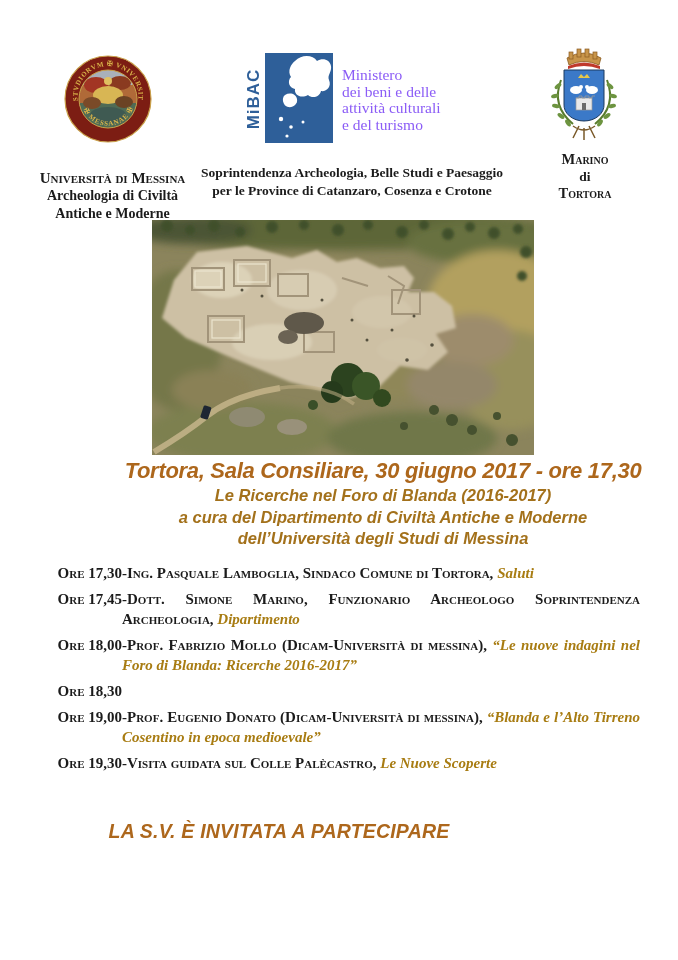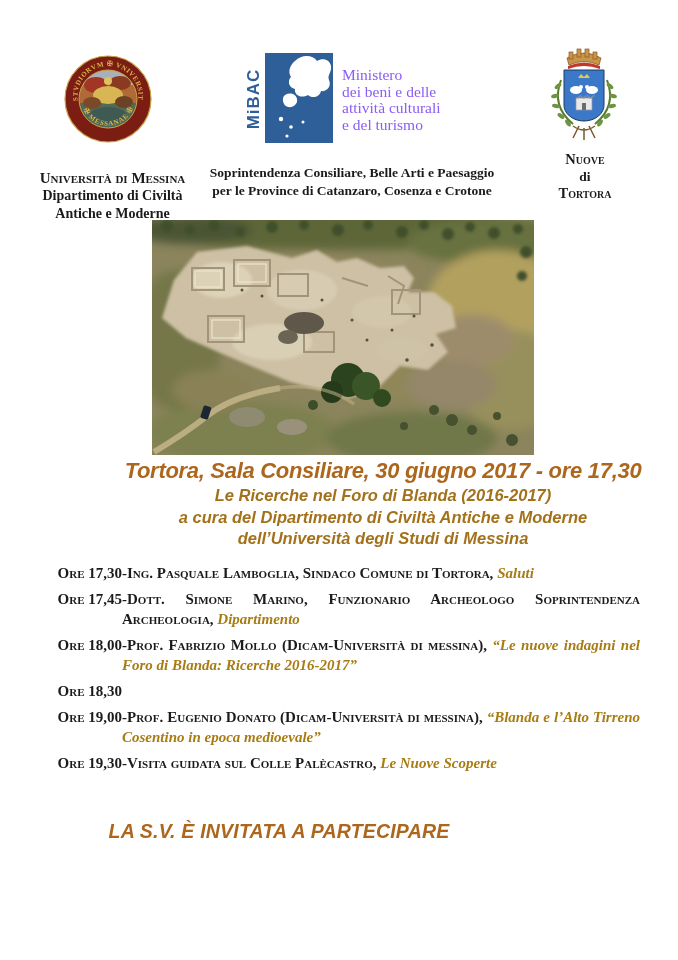--- a/index.html
+++ b/index.html
@@ -138,31 +138,31 @@
       <ellipse cx="43" cy="44" rx="6" ry="4" fill="#ffffff"></ellipse>
       <circle cx="38" cy="41" r="2" fill="#ffffff"></circle>
       <rect x="27" y="52" width="16" height="12" fill="#e9e9e9" stroke="#9a9a9a" stroke-width="0.7"></rect>
       <path d="M27,52 h3 v-2 h3 v2 h3 v-2 h4 v2 h3 v-2 h3" fill="none" stroke="#9a9a9a" stroke-width="0.8"></path>
       <rect x="33" y="57" width="4" height="7" fill="#6b6b6b"></rect>
     </svg>
   </div>
 
   <div class="cap cap-left">
     <div class="l1">Università di Messina</div>
-    <div>Dipartimento di Civiltà</div>
+    <div>Archeologia di Civiltà</div>
     <div>Antiche e Moderne</div>
   </div>
 
   <div class="cap cap-center">
-    <div>Soprintendenza Consiliare, Belle Arti e Paesaggio</div>
+    <div>Soprintendenza Archeologia, Belle Studi e Paesaggio</div>
     <div>per le Province di Catanzaro, Cosenza e Crotone</div>
   </div>
 
   <div class="cap cap-right">
-    <div class="sc">Nuove</div>
+    <div class="sc">Marino</div>
     <div>di</div>
     <div class="sc">Tortora</div>
   </div>
 
   <div class="photo">
     <svg viewBox="0 0 382 235" preserveAspectRatio="none">
       <defs>
         <filter id="b1" x="-30%" y="-30%" width="160%" height="160%">
             <feGaussianBlur stdDeviation="5"></feGaussianBlur>
           </filter>

